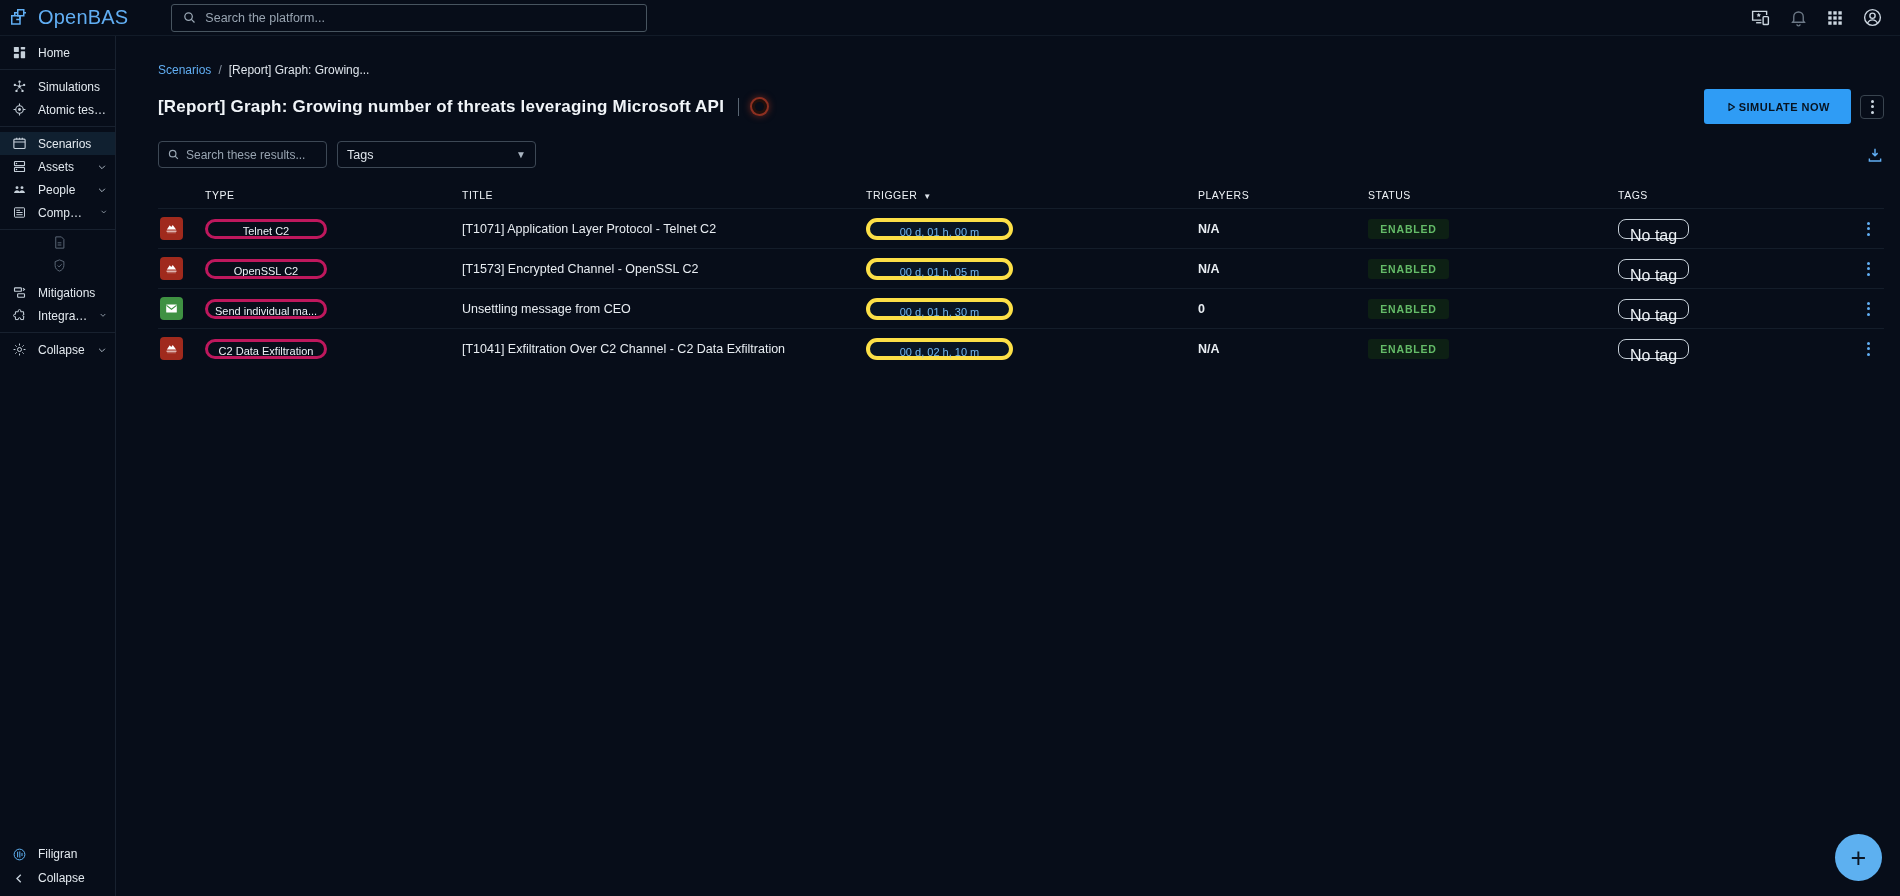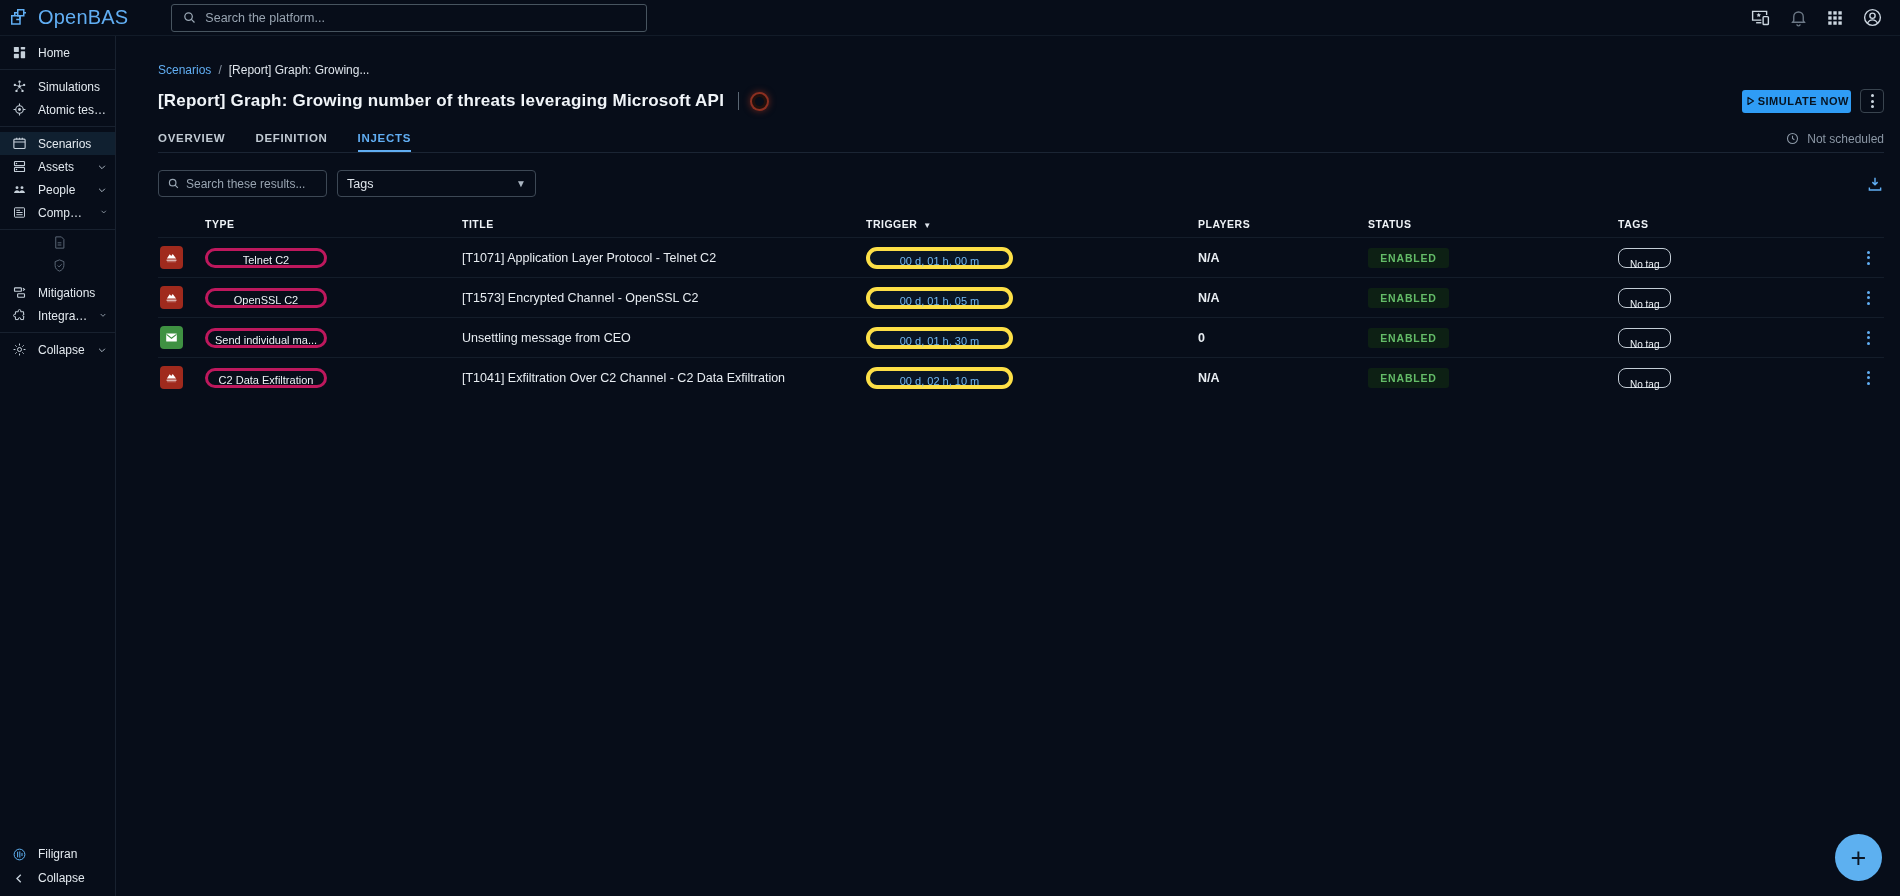--- a/index.html
+++ b/index.html
@@ -68,23 +68,23 @@
   .title-row { margin-top:12px; display:flex; align-items:center; }
   .page-title { font-size:17px; font-weight:700; letter-spacing:.2px; color:#f0f4f8; }
   .title-sep { width:1px; height:18px; background:#5a6673; margin:0 13px 0 14px; }
   .severity-ring {
     width:15px; height:15px; border-radius:50%;
     border:3px solid #20100d; box-shadow:0 0 0 2px #8c2f20, 0 0 7px 2px rgba(190,60,35,.55);
     background:#070d19;
   }
   .title-actions { margin-left:auto; display:flex; align-items:center; gap:9px; }
   .simulate-btn {
-    height:23px; border:none; border-radius:3px; background:#2f9cf5;
+    height:35px; border:none; border-radius:3px; background:#2f9cf5;
     color:#071320; font-size:11px; font-weight:700; letter-spacing:.5px;
-    display:flex; align-items:center; gap:2px; padding:0 2px; cursor:pointer;
+    display:flex; align-items:center; gap:2px; padding:0 21px; cursor:pointer;
     font-family:inherit;
   }
   .menu-btn {
     width:24px; height:24px; border:1px solid #39444f; border-radius:4px;
     background:transparent; display:flex; align-items:center; justify-content:center;
     cursor:pointer;
   }
   .kebab { display:flex; flex-direction:column; gap:2.5px; }
   .kebab i { width:3px; height:3px; border-radius:50%; background:#cdd7e1; display:block; }
   .kebab.blue i { background:#61aef3; }
@@ -119,21 +119,21 @@
     border-radius:4px; display:flex; align-items:center; padding:0 9px;
     font-size:12.5px; color:#dfe5ec; cursor:pointer;
   }
   .tags-select .caret { margin-left:auto; color:#aab5c1; font-size:10px; }
   .export-btn { margin-left:auto; cursor:pointer; }
 
   
   .table { margin-top:14px; }
   .thead { display:flex; align-items:center; height:26px; }
   .thead .cell {
-    font-size:10.5px; font-weight:700; letter-spacing:.5px; color:#eef2f6;
+    font-size:10.5px; font-weight:400; letter-spacing:.5px; color:#eef2f6;
     display:flex; align-items:flex-end; gap:6px;
   }
   .sort-caret { color:#dfe5ec; font-size:8px; }
   .trow { display:flex; align-items:center; height:40px; border-top:1px solid #141d2a; cursor:pointer; }
   .cell { flex:none; display:flex; align-items:center; }
   .c-icon { width:47px; padding-left:2px; }
   .c-chip { width:257px; }
   .c-title { width:404px; font-size:12.5px; color:#e8edf2; }
   .c-trigger { width:332px; }
   .c-players { width:170px; font-size:12.5px; font-weight:700; color:#e8edf2; }
@@ -159,21 +159,21 @@
     text-align:center; line-height:20px; display:block;
   }
   .status-chip {
     min-width:81px; height:20px; background:#0d2014; color:#64bc68;
     font-size:10.5px; letter-spacing:.8px; font-weight:600;
     text-align:center; line-height:20px; border-radius:3px; display:block;
     padding:0 8px;
   }
   .tag-chip {
     height:20px; padding:7px 11px; border:1px solid #c4cdd6; border-radius:8px;
-    color:#eef2f6; font-size:10px; line-height:18px; display:inline-block;
+    color:#eef2f6; font-size:16px; line-height:18px; display:inline-block;
   }
 
   
   .fab {
     position:absolute; right:18px; bottom:15px; width:47px; height:47px;
     border-radius:50%; background:#5db0f0; border:none; cursor:pointer;
     color:#0c1624; font-size:27px; font-weight:400; line-height:0;
     display:flex; align-items:center; justify-content:center;
     font-family:inherit;
   }
@@ -436,34 +436,20 @@
         <button class="menu-btn">
           <span class="kebab">
               <i></i>
               <i></i>
               <i></i>
             </span>
         </button>
       </div>
     </div>
 
-    <div class="tabs-row">
-      <span class="tab">OVERVIEW</span>
-      <span class="tab">DEFINITION</span>
-      <span class="tab active">INJECTS</span>
-      <span class="schedule-status">
-        <span>
-          <svg width="15" height="15" viewBox="0 0 24 24" fill="none" stroke="currentColor" stroke-width="1.7">
-              <circle cx="12" cy="12" r="8"></circle>
-              <path d="M12 7.5V12l3 2"></path>
-            </svg>
-        </span>
-        <span>Not scheduled</span>
-      </span>
-    </div>
 
     <div class="filter-row">
       <div class="result-search">
         <span>
           <svg width="13" height="13" viewBox="0 0 24 24" fill="none" stroke="currentColor" stroke-width="2.2">
               <circle cx="10.5" cy="10.5" r="6"></circle>
               <path d="M15 15l5 5"></path>
             </svg>
         </span>
         <input type="text" placeholder="Search these results..." style="">

